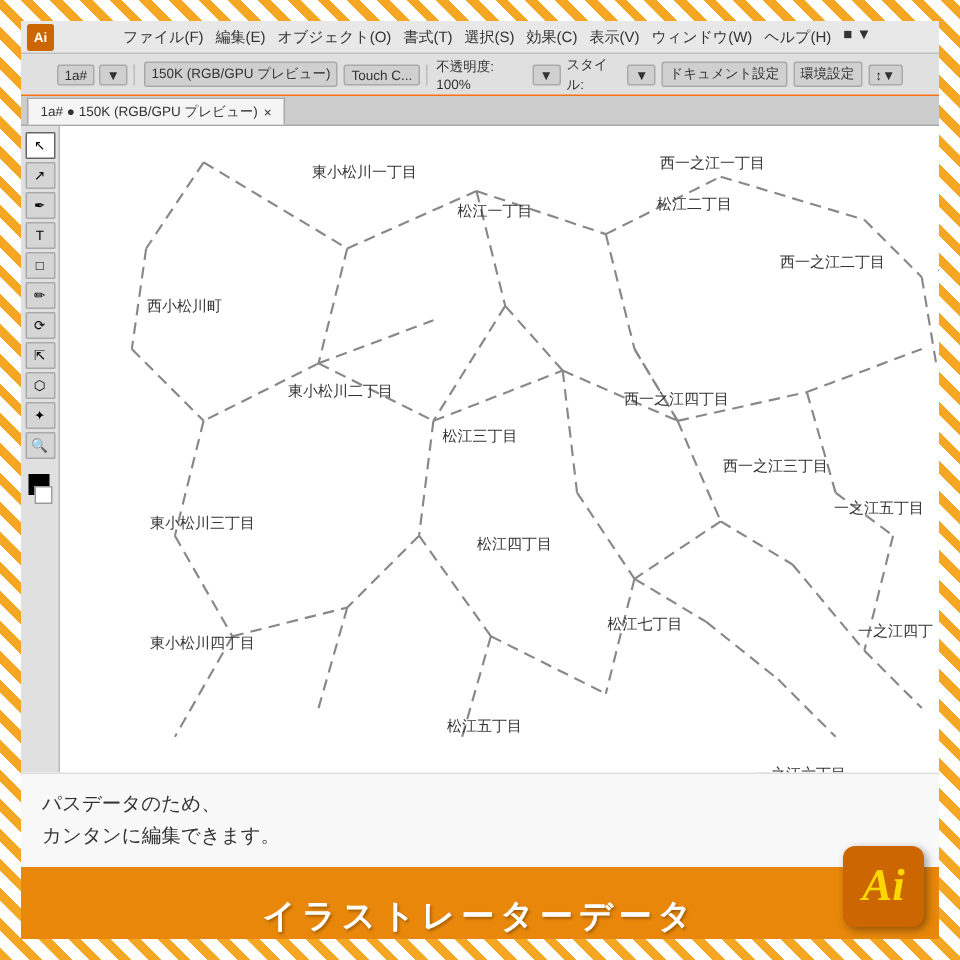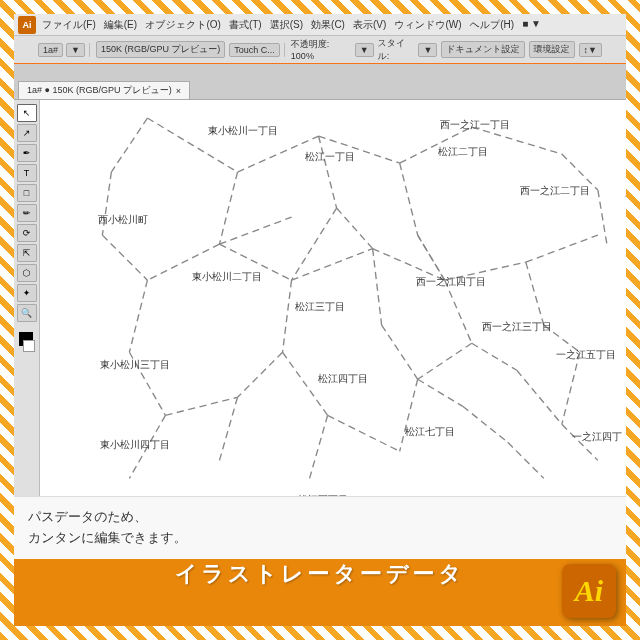--- a/index.html
+++ b/index.html
@@ -65,20 +65,21 @@
       justify-content: center;
       border-radius: 2px;
       flex-shrink: 0;
     }
 
     .menu-items {
       display: flex;
       gap: 8px;
       font-size: 10px;
       color: #333;
+      margin-left: 40px;
     }
 
     .menu-items span {
       cursor: pointer;
       white-space: nowrap;
     }
 
     
     .toolbar {
       height: 28px;
@@ -106,21 +107,21 @@
       background: #d0d0d0;
       border: 1px solid #aaa;
       padding: 1px 4px;
       font-size: 9px;
       border-radius: 2px;
       white-space: nowrap;
     }
 
     
     .tab-bar {
-      height: 36px;
+      height: 20px;
       background: #cccccc;
       border-bottom: 1px solid #aaa;
       display: flex;
       align-items: flex-end;
       padding-left: 4px;
       flex-shrink: 0;
     }
 
     .tab {
       background: #f5f5f5;
@@ -204,24 +205,24 @@
       border-top: 1px solid #ddd;
       font-size: 13px;
       color: #333;
       font-family: 'Yu Gothic', 'MS Gothic', sans-serif;
       line-height: 1.6;
       flex-shrink: 0;
     }
 
     
     .bottom-banner {
-      height: 67px;
+      height: 48px;
       background: #e8870a;
       display: flex;
-      align-items: flex-start;
+      align-items: flex-end;
       justify-content: center;
       position: relative;
       flex-shrink: 0;
     }
 
     .banner-text {
       font-size: 22px;
       font-weight: bold;
       color: #ffffff;
       letter-spacing: 4px;

